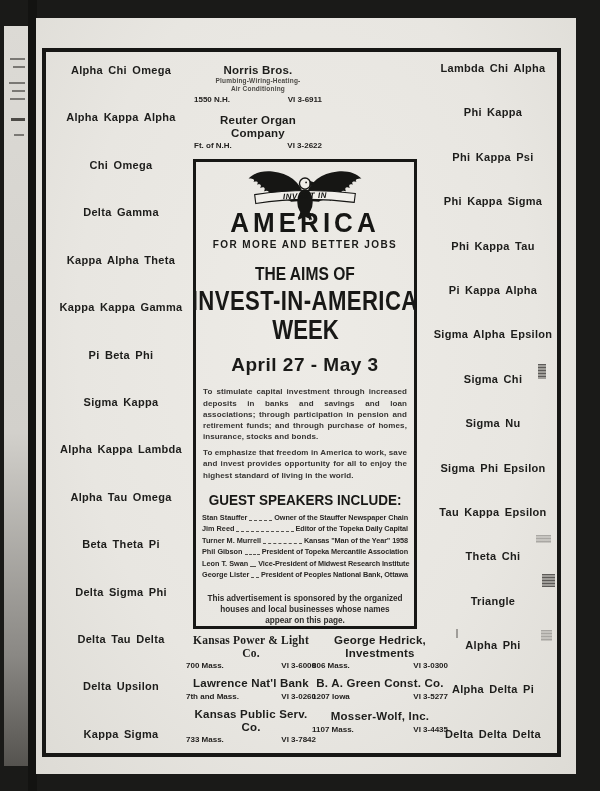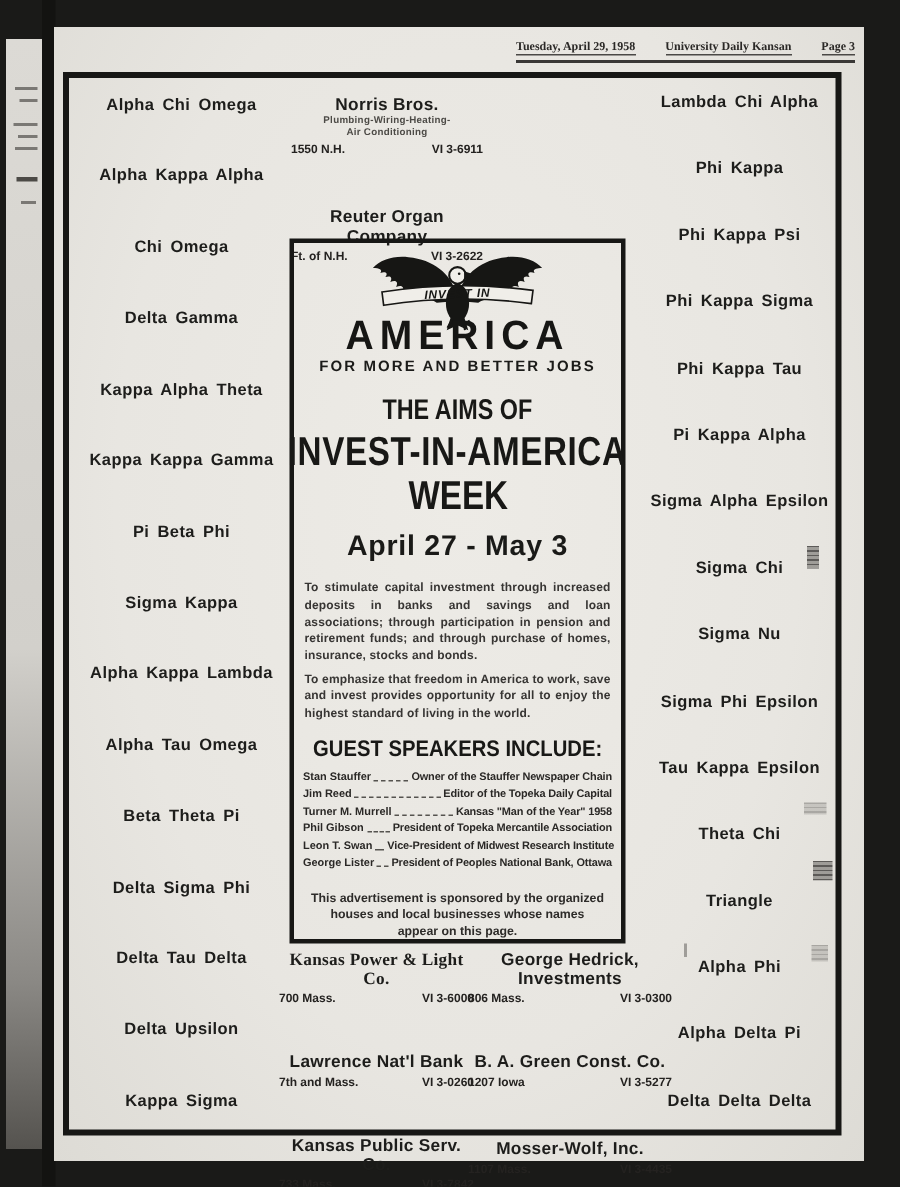--- a/index.html
+++ b/index.html
@@ -37,21 +37,21 @@
     position:absolute;display:flex;flex-direction:column;justify-content:space-between;
     text-align:center;
   }
   .house-col.left{left:0;top:12px;width:150px;height:676px;}
   .house-col.right{right:2px;top:10px;width:124px;height:678px;}
   .house{
     font-size:11px;font-weight:700;color:#1d1d1b;letter-spacing:.3px;word-spacing:2px;
     white-space:nowrap;
   }
   
-  .biz-col{position:absolute;display:flex;flex-direction:column;gap:25px;}
+  .biz-col{position:absolute;display:flex;flex-direction:column;}
   .biz{text-align:center;color:#1d1d1b;margin-bottom:10px;}
   .biz-name{font-size:11.5px;font-weight:700;line-height:1.1;letter-spacing:.2px;}
   .biz-sub{font-size:6.5px;font-weight:700;color:#4c4a46;line-height:1.25;letter-spacing:.2px;}
   .biz-addr{
     display:flex;justify-content:space-between;
     font-size:8px;font-weight:700;margin-top:2px;padding:0 2px;color:#242220;
   }
   
   .ad-box{
     position:absolute;left:147px;top:107px;width:218px;height:464px;
@@ -102,25 +102,20 @@
   <div class="edge-frag" style="position:absolute;right:3px;top:56px;width:16px;"></div>
   <div class="edge-frag" style="position:absolute;right:3px;top:64px;width:13px;"></div>
   <div class="edge-frag" style="position:absolute;right:3px;top:72px;width:15px;"></div>
   <div class="edge-frag" style="position:absolute;right:3px;top:92px;width:14px;height:3px;background:#4c4a46;"></div>
   <div class="edge-frag" style="position:absolute;right:4px;top:108px;width:10px;"></div>
 </div>
 <div class="fold-shadow"></div>
 
 <div class="page">
 
-  <div class="masthead">
-    <span>Tuesday, April 29, 1958</span>
-    <span>University Daily Kansan</span>
-    <span>Page 3</span>
-  </div>
 
   <div class="frame">
 
     <div class="house-col left">
       <div class="house">Alpha Chi Omega</div>
       <div class="house">Alpha Kappa Alpha</div>
       <div class="house">Chi Omega</div>
       <div class="house">Delta Gamma</div>
       <div class="house">Kappa Alpha Theta</div>
       <div class="house">Kappa Kappa Gamma</div>

